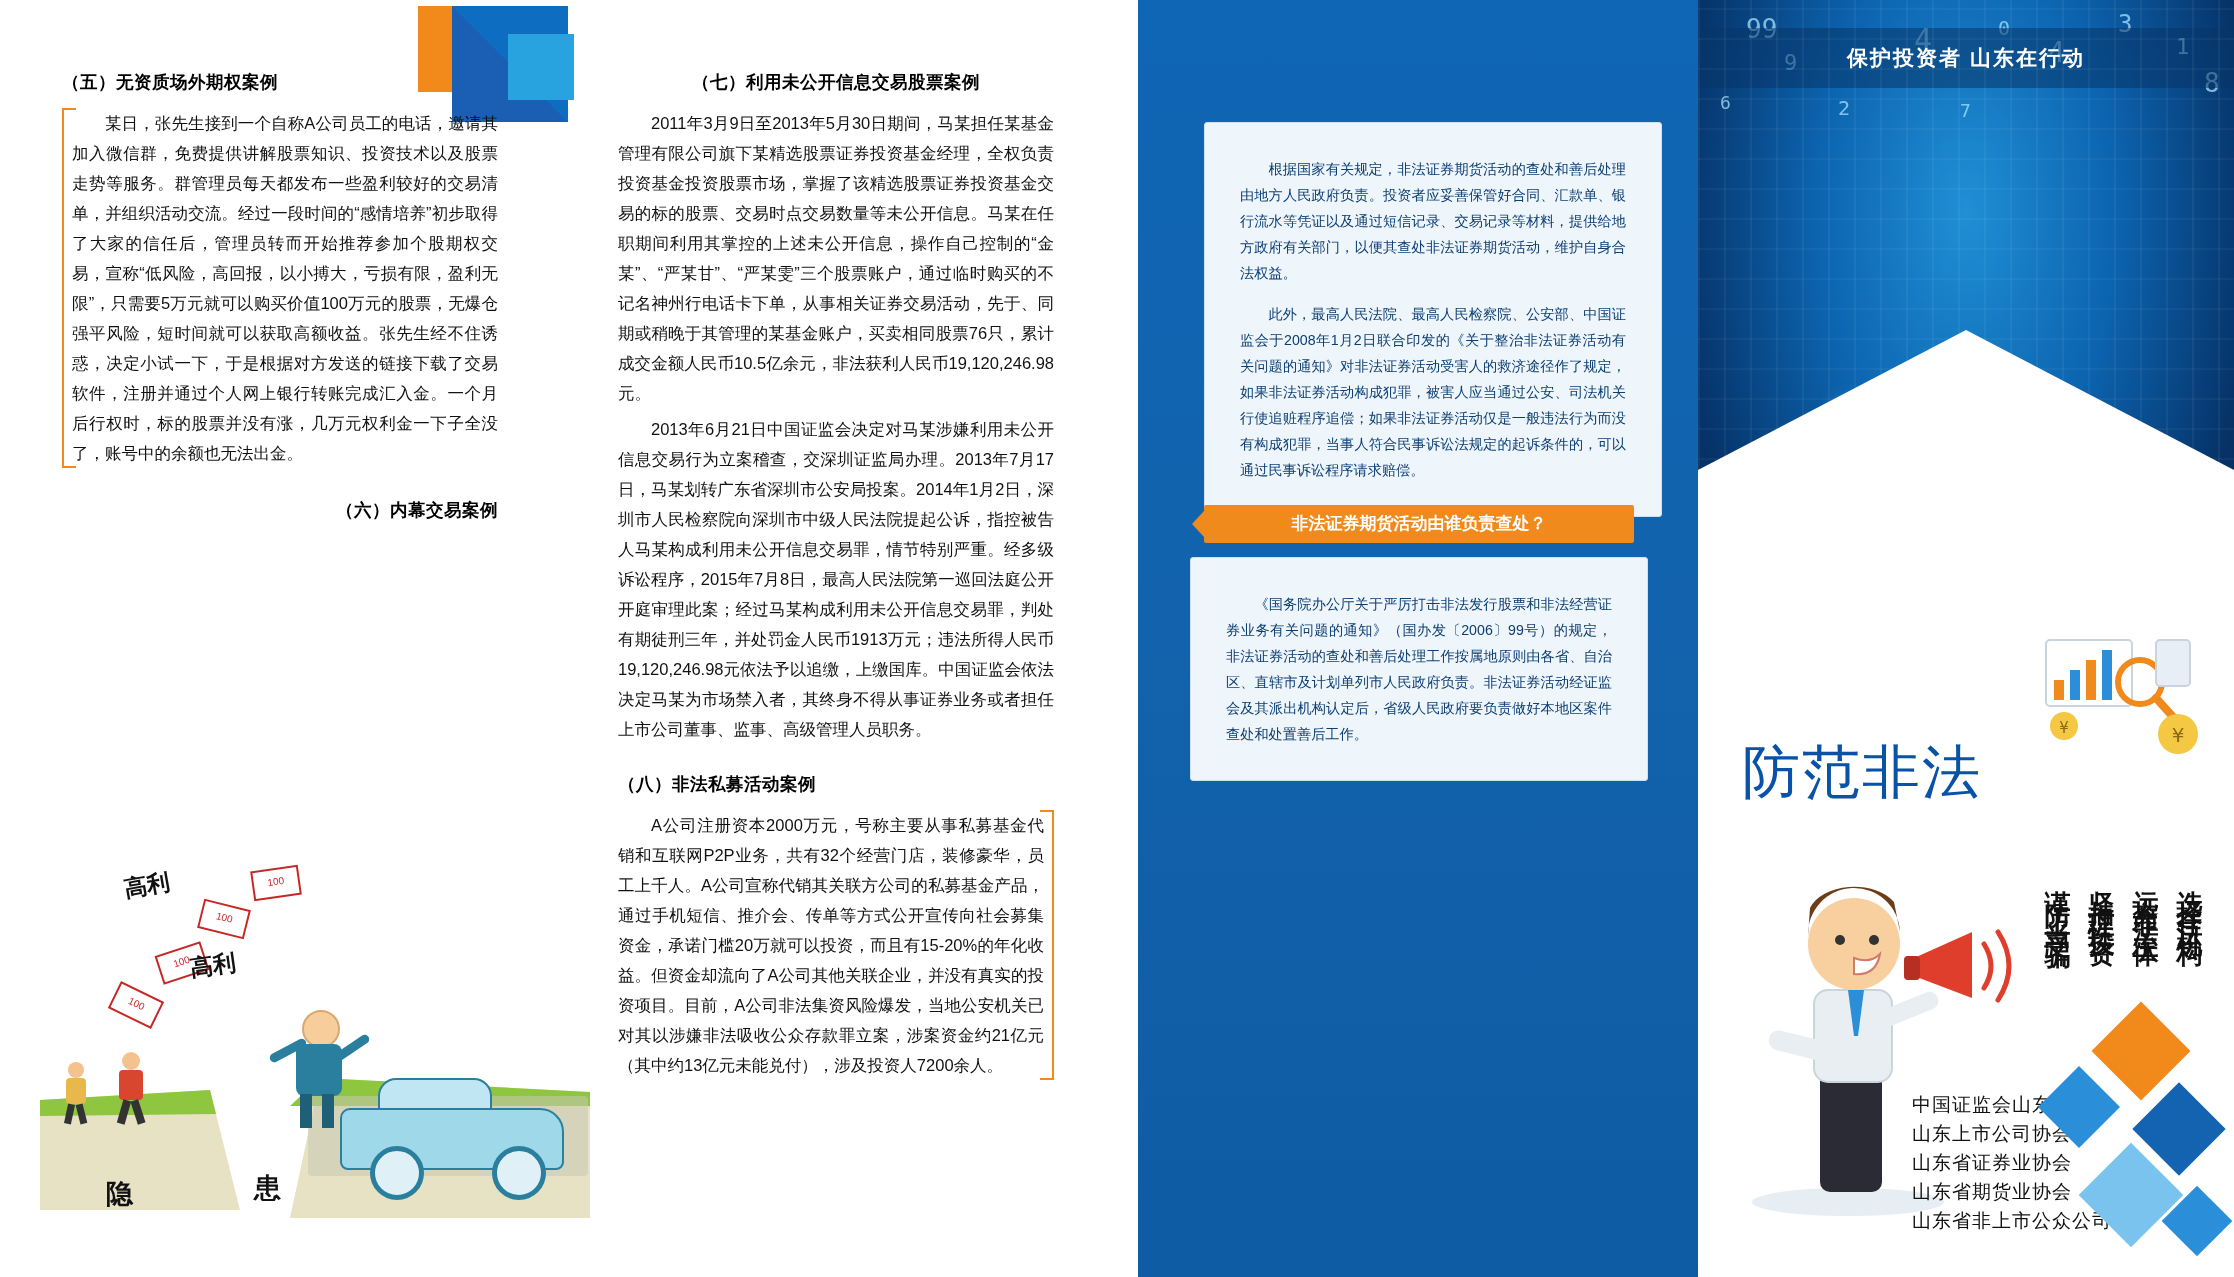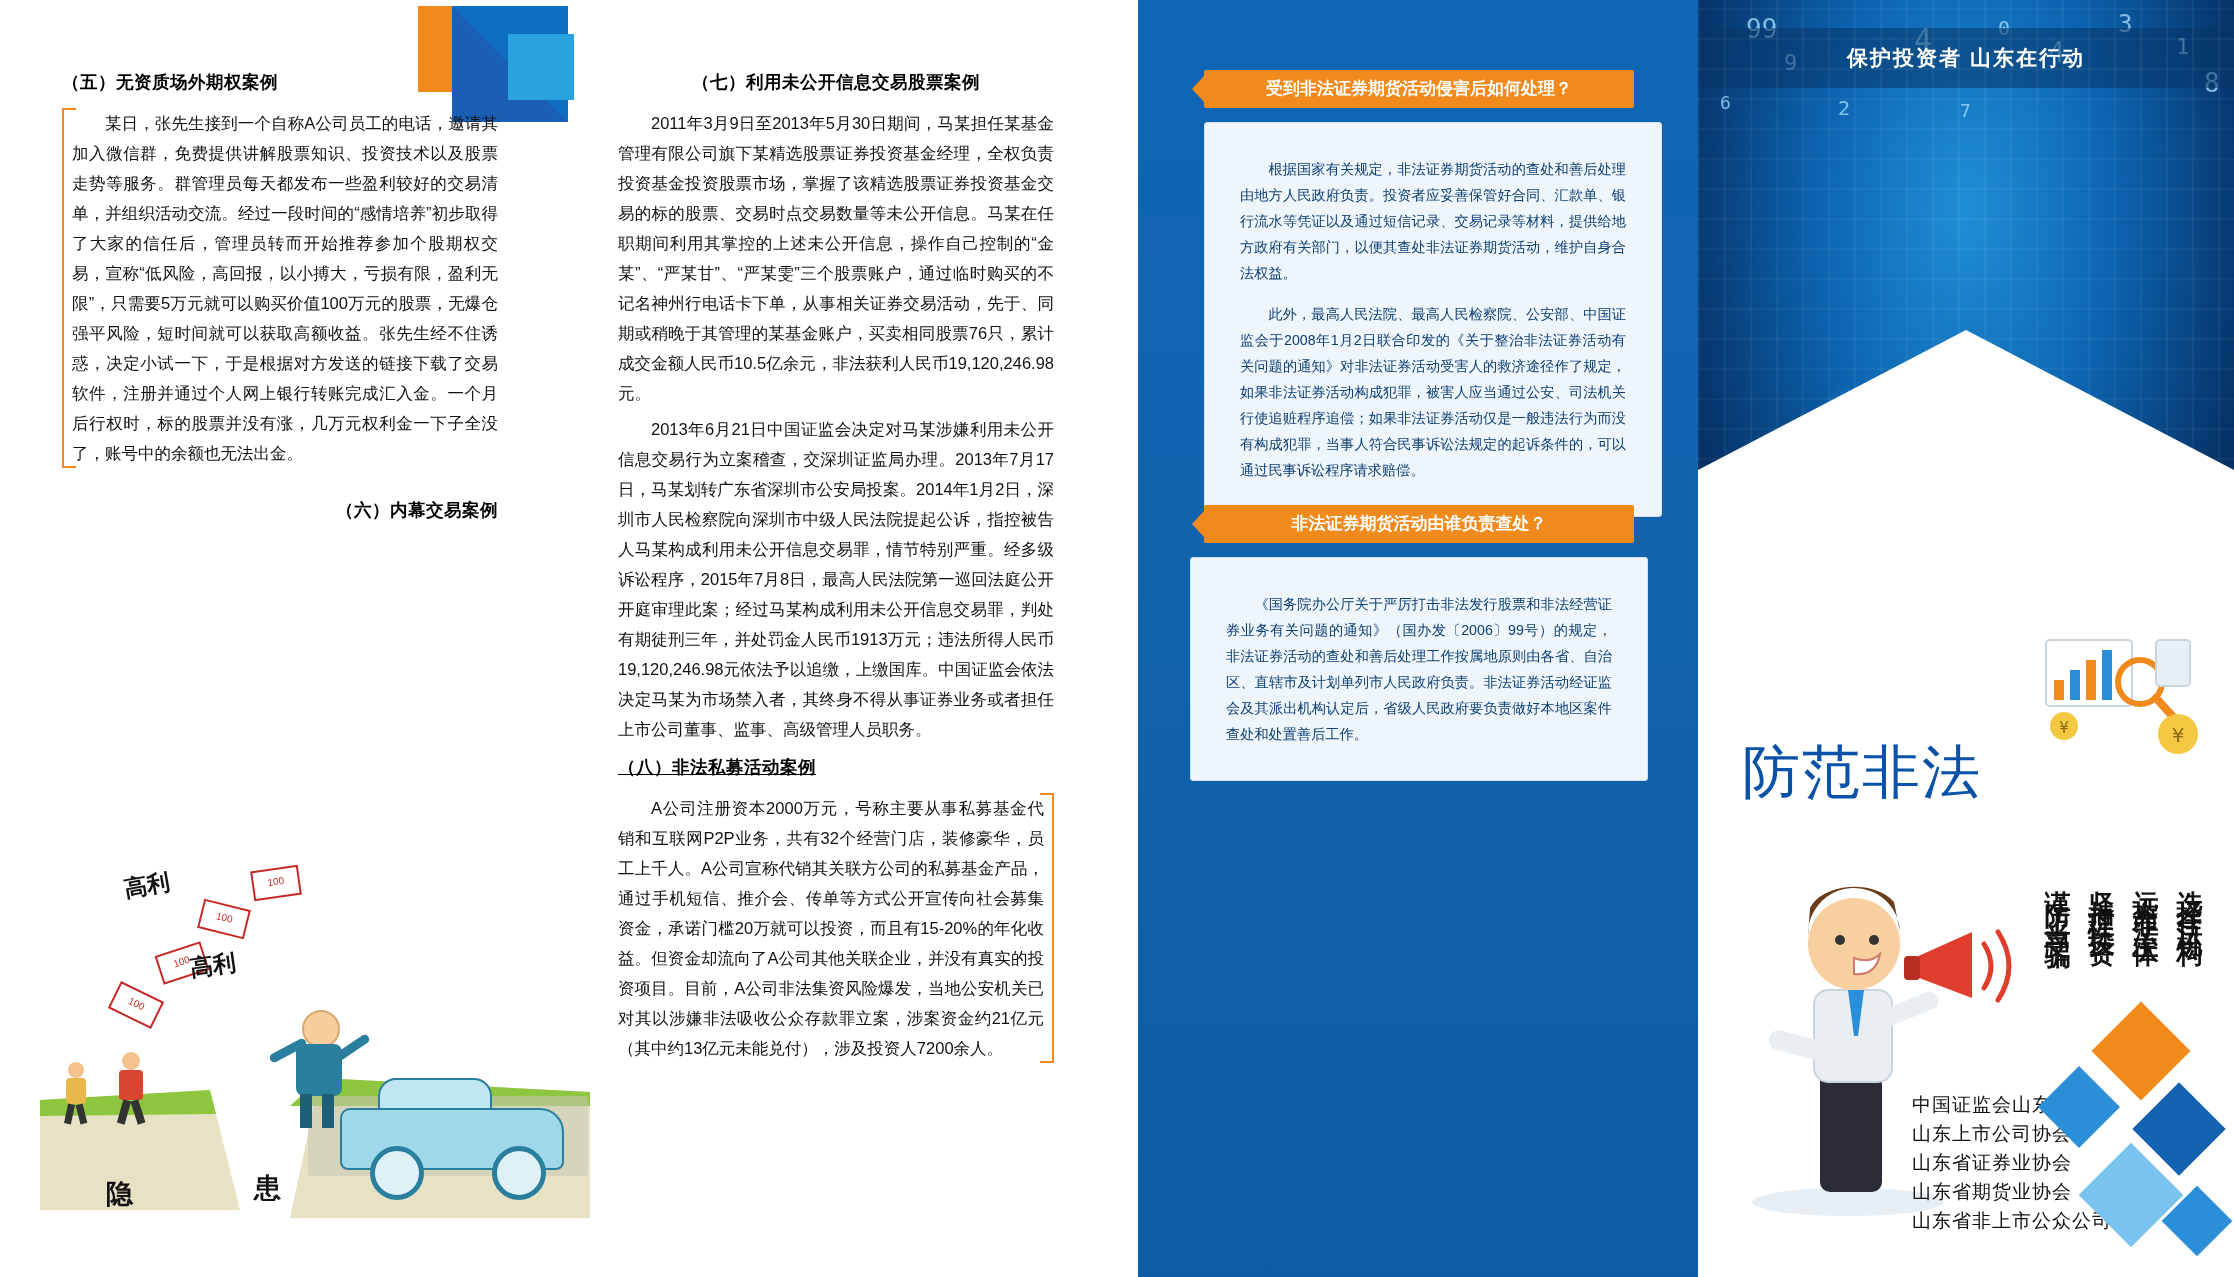--- a/index.html
+++ b/index.html
@@ -159,21 +159,21 @@
       </div>
 
       <h3 class="sec" style="margin-top:30px;">（六）内幕交易案例</h3>
     </div>
 
     <div class="col col-right">
       <h3 class="sec left-al" style="text-align:center;">（七）利用未公开信息交易股票案例</h3>
       <p class="body">2011年3月9日至2013年5月30日期间，马某担任某基金管理有限公司旗下某精选股票证券投资基金经理，全权负责投资基金投资股票市场，掌握了该精选股票证券投资基金交易的标的股票、交易时点交易数量等未公开信息。马某在任职期间利用其掌控的上述未公开信息，操作自己控制的“金某”、“严某甘”、“严某雯”三个股票账户，通过临时购买的不记名神州行电话卡下单，从事相关证券交易活动，先于、同期或稍晚于其管理的某基金账户，买卖相同股票76只，累计成交金额人民币10.5亿余元，非法获利人民币19,120,246.98元。</p>
       <p class="body" style="margin-top:6px;">2013年6月21日中国证监会决定对马某涉嫌利用未公开信息交易行为立案稽查，交深圳证监局办理。2013年7月17日，马某划转广东省深圳市公安局投案。2014年1月2日，深圳市人民检察院向深圳市中级人民法院提起公诉，指控被告人马某构成利用未公开信息交易罪，情节特别严重。经多级诉讼程序，2015年7月8日，最高人民法院第一巡回法庭公开开庭审理此案；经过马某构成利用未公开信息交易罪，判处有期徒刑三年，并处罚金人民币1913万元；违法所得人民币19,120,246.98元依法予以追缴，上缴国库。中国证监会依法决定马某为市场禁入者，其终身不得从事证券业务或者担任上市公司董事、监事、高级管理人员职务。</p>
 
-      <h3 class="sec left-al" style="margin-top:11px;text-decoration:underline;">（八）非法私募活动案例</h3>
+      <h3 class="sec left-al" style="margin-top:28px;">（八）非法私募活动案例</h3>
       <div class="block" style="padding-left:0;padding-right:10px;">
         <div class="bracket-r">
             <span></span>
           </div>
         <p class="body">A公司注册资本2000万元，号称主要从事私募基金代销和互联网P2P业务，共有32个经营门店，装修豪华，员工上千人。A公司宣称代销其关联方公司的私募基金产品，通过手机短信、推介会、传单等方式公开宣传向社会募集资金，承诺门槛20万就可以投资，而且有15-20%的年化收益。但资金却流向了A公司其他关联企业，并没有真实的投资项目。目前，A公司非法集资风险爆发，当地公安机关已对其以涉嫌非法吸收公众存款罪立案，涉案资金约21亿元（其中约13亿元未能兑付），涉及投资人7200余人。</p>
       </div>
     </div>
 
     <div class="illus">
       <div class="sky"></div>
@@ -221,21 +221,20 @@
       <div class="chasm-label" style="left:66px;top:336px;">隐</div>
       <div class="chasm-label" style="left:214px;top:330px;">患</div>
     </div>
   </div>
 
   <div class="mid-panel">
     <div class="mid-grad"></div>
   </div>
 
   <div class="mid-inner">
-    <div class="qa-title" style="left:44px;top:70px;">受到非法证券期货活动侵害后如何处理？</div>
     <div class="qa-box" style="left:44px;top:122px;">
       <p>根据国家有关规定，非法证券期货活动的查处和善后处理由地方人民政府负责。投资者应妥善保管好合同、汇款单、银行流水等凭证以及通过短信记录、交易记录等材料，提供给地方政府有关部门，以便其查处非法证券期货活动，维护自身合法权益。</p>
       <p>此外，最高人民法院、最高人民检察院、公安部、中国证监会于2008年1月2日联合印发的《关于整治非法证券活动有关问题的通知》对非法证券活动受害人的救济途径作了规定，如果非法证券活动构成犯罪，被害人应当通过公安、司法机关行使追赃程序追偿；如果非法证券活动仅是一般违法行为而没有构成犯罪，当事人符合民事诉讼法规定的起诉条件的，可以通过民事诉讼程序请求赔偿。</p>
     </div>
 
     <div class="qa-title" style="left:44px;top:505px;">非法证券期货活动由谁负责查处？</div>
     <div class="qa-box" style="left:30px;top:557px;">
       <p>《国务院办公厅关于严厉打击非法发行股票和非法经营证券业务有关问题的通知》（国办发〔2006〕99号）的规定，非法证券活动的查处和善后处理工作按属地原则由各省、自治区、直辖市及计划单列市人民政府负责。非法证券活动经证监会及其派出机构认定后，省级人民政府要负责做好本地区案件查处和处置善后工作。</p>
     </div>
   </div>

